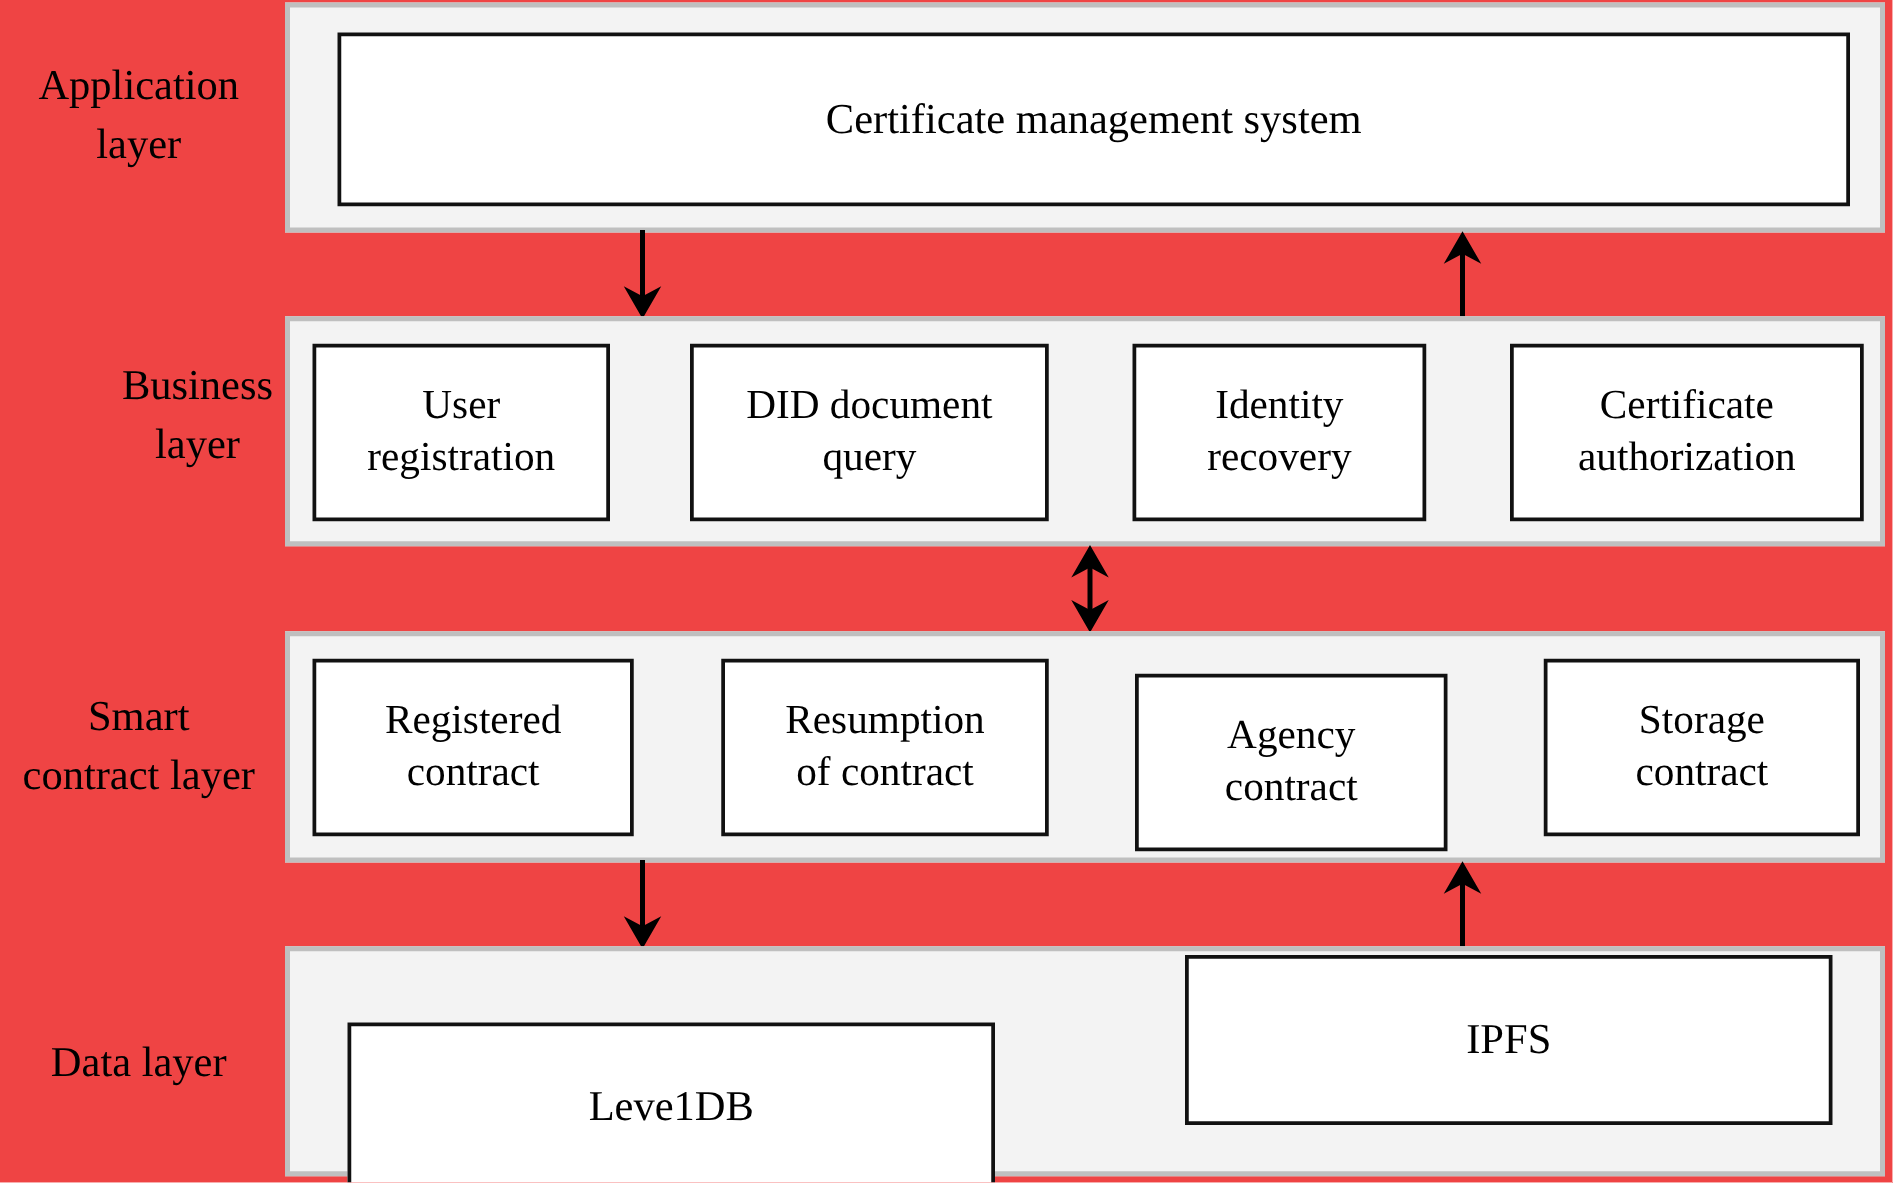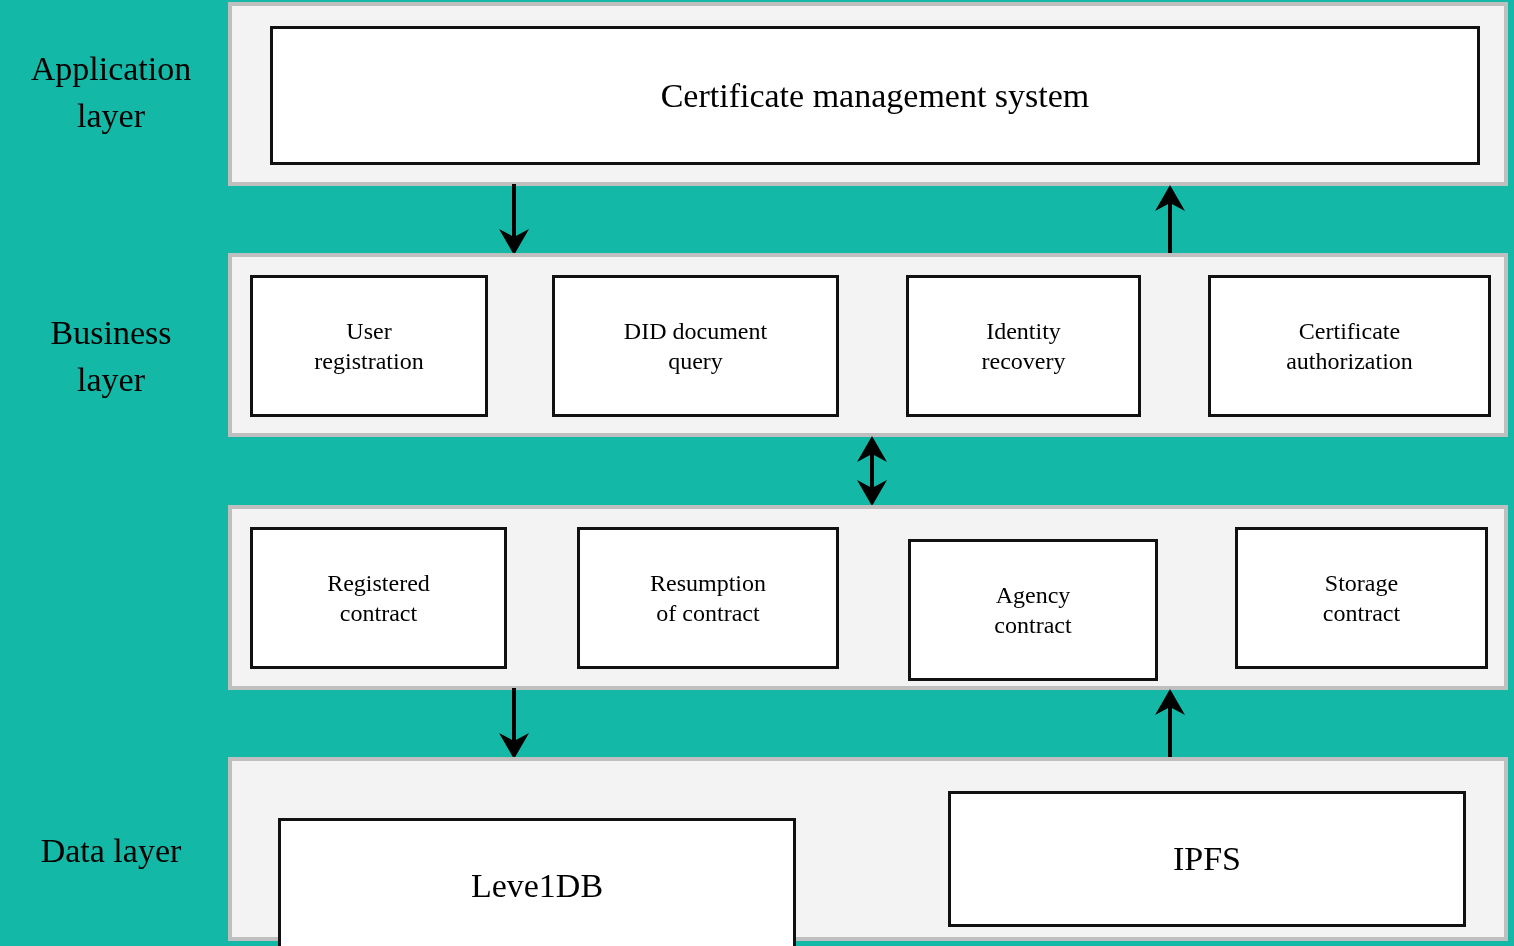--- a/index.html
+++ b/index.html
@@ -9,21 +9,21 @@
     background: #ffffff;
   }
   body {
     font-family: "Liberation Serif", "DejaVu Serif", serif;
     color: #000000;
   }
   #canvas {
     position: relative;
     width: 1514px;
     height: 946px;
-    background: #14b8a6;
+    background: #ef4444;
     overflow: hidden;
   }
 
   
   .layer-caption {
     position: absolute;
     left: 0;
     width: 222px;
     text-align: center;
     font-size: 34px;
@@ -45,21 +45,21 @@
   
   .node {
     position: absolute;
     box-sizing: border-box;
     background: #ffffff;
     border: 3px solid #111111;
     display: flex;
     align-items: center;
     justify-content: center;
     text-align: center;
-    font-size: 24px;
+    font-size: 33px;
     line-height: 1.27;
     color: #000000;
     white-space: pre-line;
     padding: 2px 6px;
   }
   .node.wide { font-size: 34px; }
 
   
   .connector {
     position: absolute;
@@ -86,21 +86,21 @@
     </svg>
   </div>
 
   <div class="connector" style="left:1150px; top:184px; width:40px; height:72px;">
     <svg width="40" height="72" viewBox="0 0 40 72">
       <line x1="20" y1="72" x2="20" y2="10" stroke="#000000" stroke-width="4"></line>
       <polygon points="20,1 5,27 20,19 35,27" fill="#000000"></polygon>
     </svg>
   </div>
 
-  <div class="layer-caption" style="top:310px;">Business
+  <div class="layer-caption" style="top:286px;padding-left:47px;">Business
 layer</div>
 
   <div class="layer-band" style="top:253px; height:184px;">
     <div class="node" style="left:18px; top:18px; width:238px; height:142px;">User
 registration</div>
     <div class="node" style="left:320px; top:18px; width:287px; height:142px;">DID document
 query</div>
     <div class="node" style="left:976px; top:18px; width:283px; height:142px;">Certificate
 authorization</div>
     <div class="node" style="left:674px; top:18px; width:235px; height:142px;">Identity
@@ -108,20 +108,22 @@
   </div>
 
   <div class="connector" style="left:852px; top:435px; width:40px; height:72px;">
     <svg width="40" height="72" viewBox="0 0 40 72">
       <line x1="20" y1="8" x2="20" y2="64" stroke="#000000" stroke-width="4"></line>
       <polygon points="20,1 5,27 20,19 35,27" fill="#000000"></polygon>
       <polygon points="20,71 5,45 20,53 35,45" fill="#000000"></polygon>
     </svg>
   </div>
 
+  <div class="layer-caption" style="top:551px;">Smart
+contract layer</div>
 
   <div class="layer-band" style="top:505px; height:185px;">
     <div class="node" style="left:18px; top:18px; width:257px; height:142px;">Registered
 contract</div>
     <div class="node" style="left:345px; top:18px; width:262px; height:142px;">Resumption
 of contract</div>
     <div class="node" style="left:676px; top:18px; width:250px; height:142px;margin-top:12px;">Agency
 contract</div>
     <div class="node" style="left:1003px; top:18px; width:253px; height:142px;">Storage
 contract</div>
@@ -138,16 +140,16 @@
     <svg width="40" height="72" viewBox="0 0 40 72">
       <line x1="20" y1="72" x2="20" y2="10" stroke="#000000" stroke-width="4"></line>
       <polygon points="20,1 5,27 20,19 35,27" fill="#000000"></polygon>
     </svg>
   </div>
 
   <div class="layer-caption" style="top:828px;">Data layer</div>
 
   <div class="layer-band" style="top:757px; height:184px;">
     <div class="node wide" style="left:46px; top:21px; width:518px; height:136px;margin-top:36px;">Leve1DB</div>
-    <div class="node wide" style="left:716px; top:30px; width:518px; height:136px;">IPFS</div>
+    <div class="node wide" style="left:716px; top:3px; width:518px; height:136px;">IPFS</div>
   </div>
 
 </div>
 
 </body></html>

